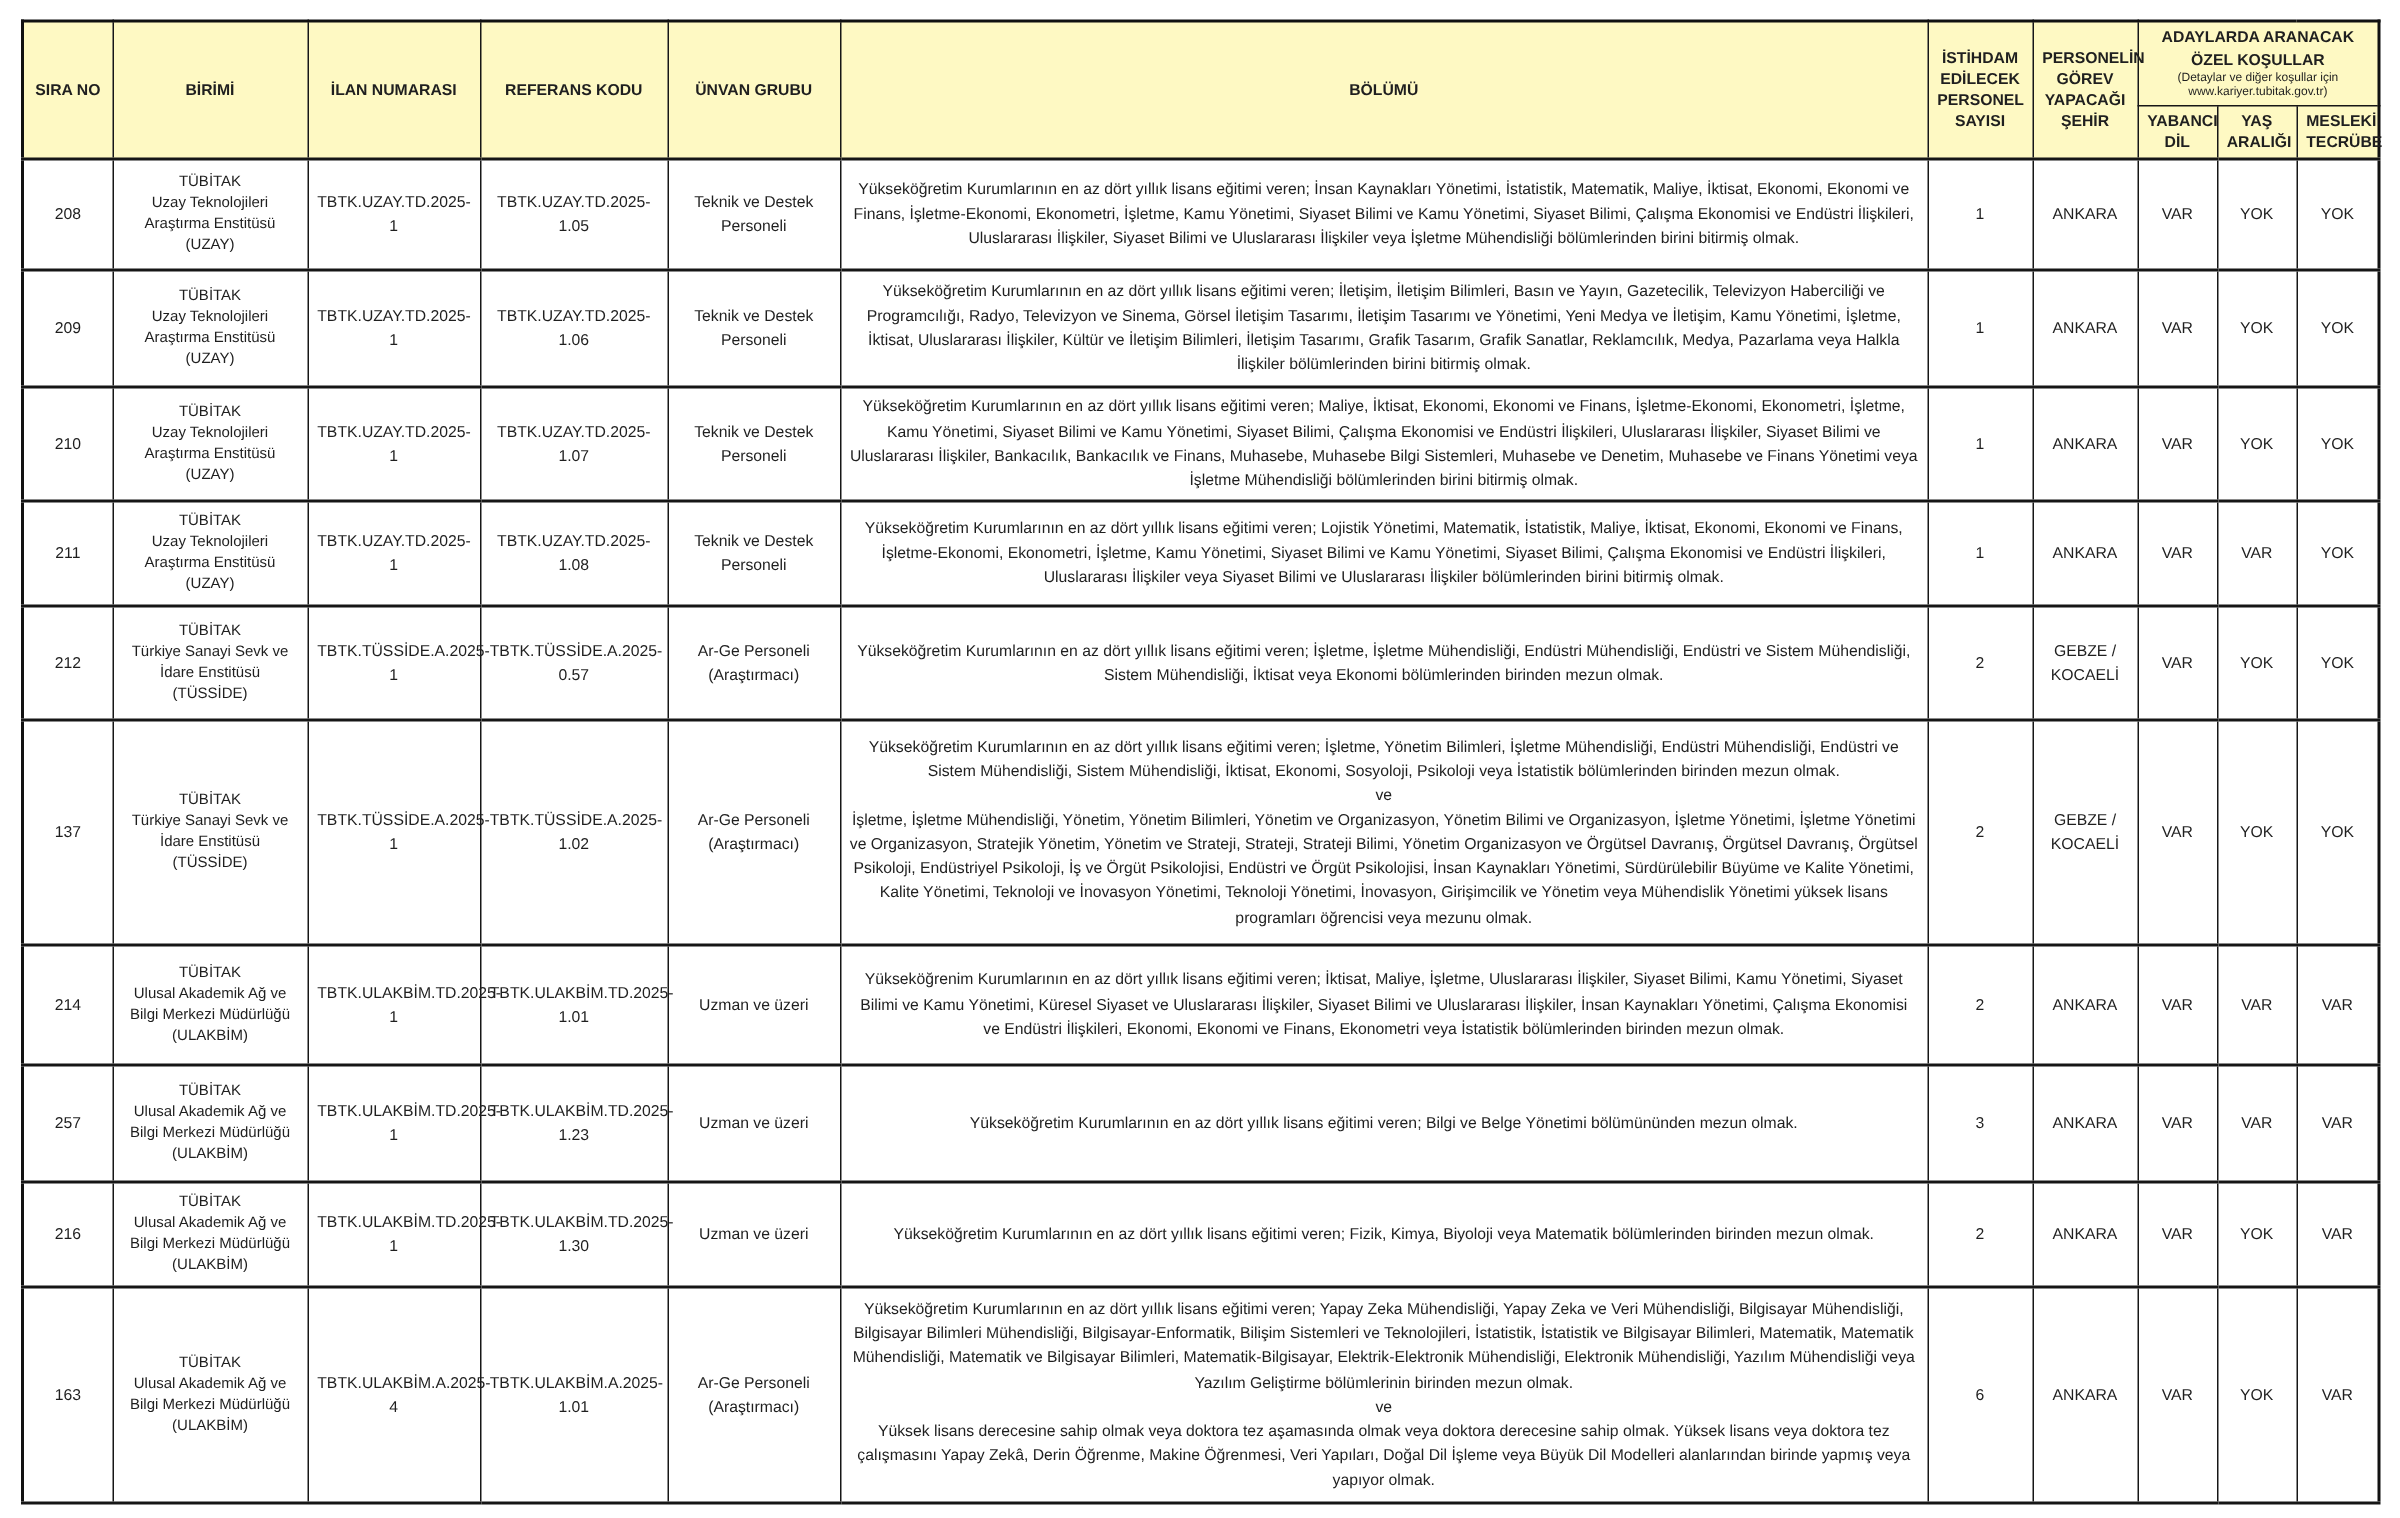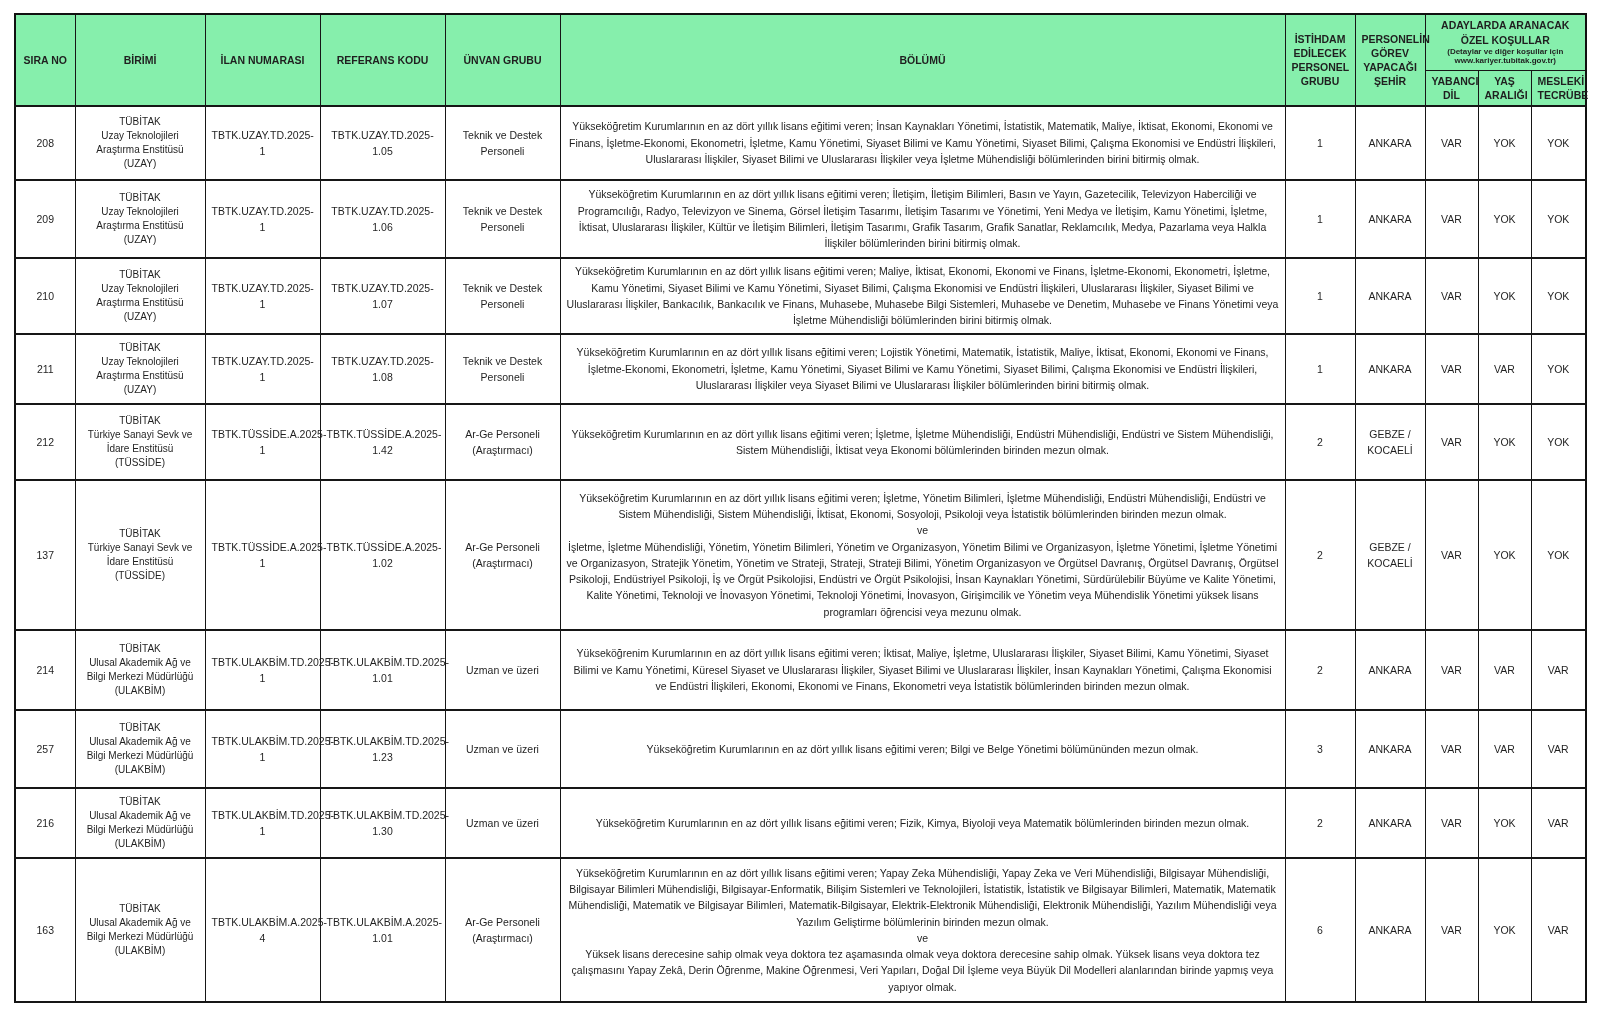--- a/index.html
+++ b/index.html
@@ -22,28 +22,28 @@
   }
   table.jobs th, table.jobs td {
     border: 1px solid #161616;
     vertical-align: middle;
     text-align: center;
     padding: 3px 6px;
   }
   table.jobs tbody td { border-top-width: 2px; border-bottom-width: 2px; }
   table.jobs { border: 2px solid #111; }
   thead th {
-    background: #86efac;
+    background: #fef9c3;
     font-weight: bold;
     font-size: 10.5px;
     line-height: 1.35;
   }
   thead .kosullar-note {
     display: block;
-    font-weight: bold;
+    font-weight: normal;
     font-size: 8px;
     line-height: 1.2;
   }
   thead .kosullar-title { font-size: 10.5px; }
   tbody td {
     font-size: 10.5px;
     line-height: 1.55;
     white-space: pre-line;
     background: #ffffff;
   }
@@ -96,21 +96,21 @@
         <col class="c-tecrube">
     </colgroup>
     <thead>
       <tr>
         <th rowspan="2">SIRA NO</th>
         <th rowspan="2">BİRİMİ</th>
         <th rowspan="2">İLAN NUMARASI</th>
         <th rowspan="2">REFERANS KODU</th>
         <th rowspan="2">ÜNVAN GRUBU</th>
         <th rowspan="2">BÖLÜMÜ</th>
-        <th rowspan="2">İSTİHDAM EDİLECEK PERSONEL GRUBU</th>
+        <th rowspan="2">İSTİHDAM EDİLECEK PERSONEL SAYISI</th>
         <th rowspan="2">PERSONELİN GÖREV YAPACAĞI ŞEHİR</th>
         <th colspan="3">
           <span class="kosullar-title">ADAYLARDA ARANACAK ÖZEL KOŞULLAR</span>
           <span class="kosullar-note">(Detaylar ve diğer koşullar için www.kariyer.tubitak.gov.tr)</span>
         </th>
       </tr>
       <tr>
         <th>YABANCI DİL</th>
         <th>YAŞ ARALIĞI</th>
         <th>MESLEKİ TECRÜBE</th>
@@ -180,21 +180,21 @@
           <td class="col-yabanci-dil">VAR</td>
           <td class="col-yas-araligi">VAR</td>
           <td class="col-mesleki-tecrube">YOK</td>
         </tr>
         <tr>
           <td class="col-sira-no">212</td>
           <td class="col-birimi">TÜBİTAK
 Türkiye Sanayi Sevk ve İdare Enstitüsü
 (TÜSSİDE)</td>
           <td class="col-ilan-numarasi">TBTK.TÜSSİDE.A.2025-1</td>
-          <td class="col-referans-kodu">TBTK.TÜSSİDE.A.2025-1.42</td>
+          <td class="col-referans-kodu">TBTK.TÜSSİDE.A.2025-0.57</td>
           <td class="col-unvan-grubu">Ar-Ge Personeli
 (Araştırmacı)</td>
           <td class="col-bolumu">Yükseköğretim Kurumlarının en az dört yıllık lisans eğitimi veren; İşletme, İşletme Mühendisliği, Endüstri Mühendisliği, Endüstri ve Sistem Mühendisliği, Sistem Mühendisliği, İktisat veya Ekonomi bölümlerinden birinden mezun olmak.</td>
           <td class="col-sayisi">2</td>
           <td class="col-sehir">GEBZE /
 KOCAELİ</td>
           <td class="col-yabanci-dil">VAR</td>
           <td class="col-yas-araligi">YOK</td>
           <td class="col-mesleki-tecrube">YOK</td>
         </tr>

